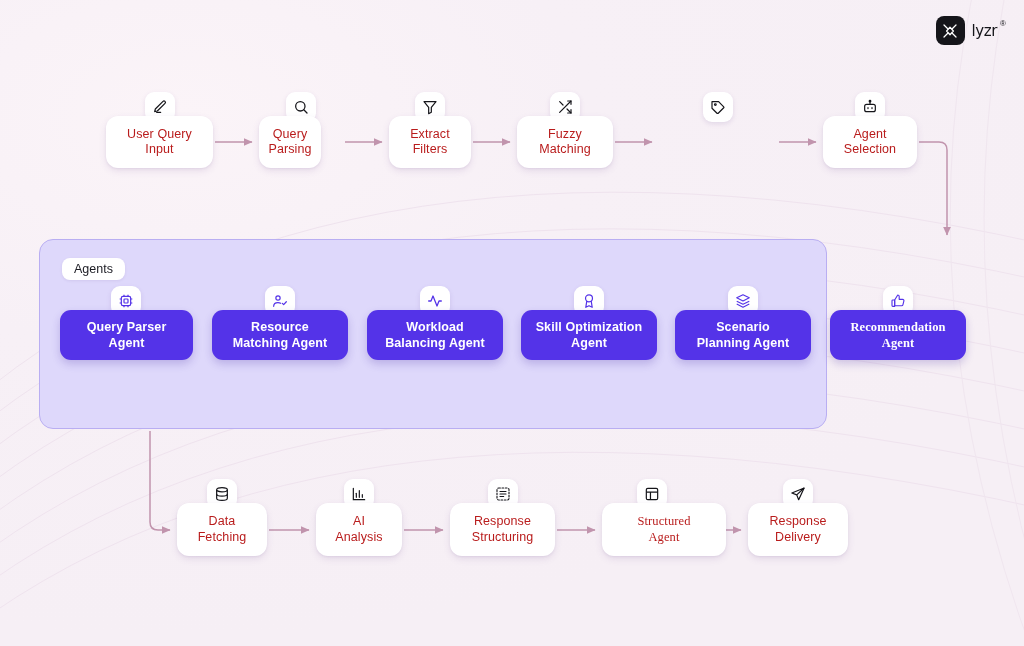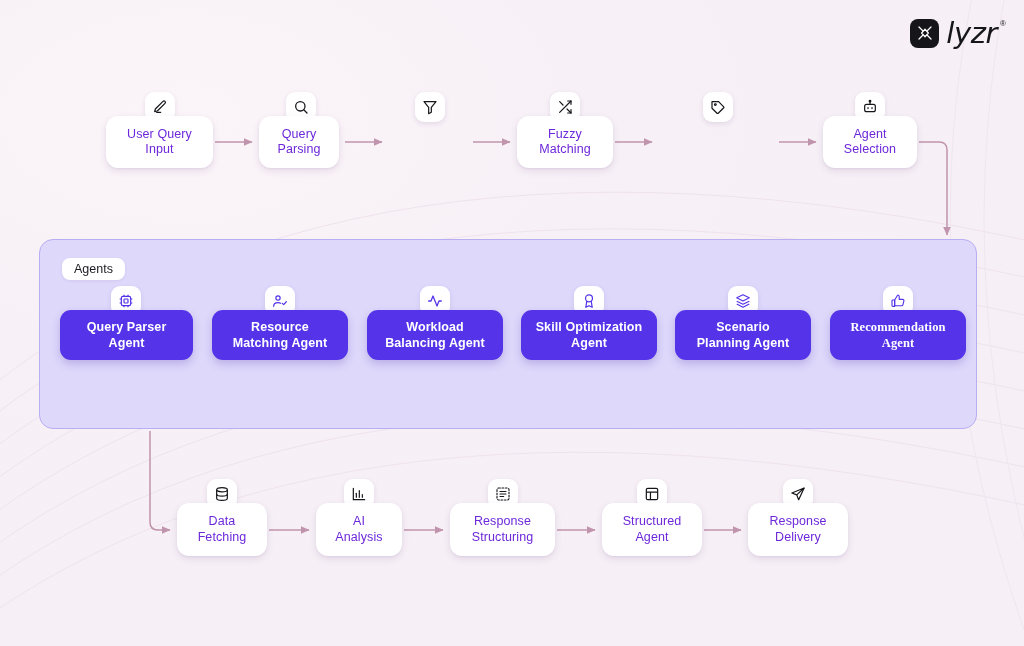--- a/index.html
+++ b/index.html
@@ -37,21 +37,21 @@
     box-shadow: 0 3px 7px rgba(108, 70, 150, 0.13), 0 1px 2px rgba(90, 60, 130, 0.08);
     display: flex;
     align-items: center;
     justify-content: center;
     text-align: center;
     box-sizing: border-box;
   }
   .node .label {
     font-size: 12.5px;
     line-height: 15.5px;
-    color: #6d28d9;
+    color: #b91c1c;
     letter-spacing: 0.1px;
     padding: 0 6px;
     white-space: pre-line;
   }
   .icon-chip {
     position: absolute;
     width: 30px;
     height: 30px;
     background: #ffffff;
     border-radius: 9px;
@@ -62,21 +62,21 @@
   }
   .icon-chip svg {
     display: block;
   }
 
   
   #agents-panel {
     position: absolute;
     left: 39px;
     top: 239px;
-    width: 938px;
+    width: 788px;
     height: 190px;
     background: #ded8fb;
     border: 1.2px solid #b9aef2;
     border-radius: 14px;
     box-sizing: border-box;
   }
   #agents-tag {
     position: absolute;
     left: 22px;
     top: 18px;
@@ -129,25 +129,24 @@
   #brand-mark {
     width: 29px;
     height: 29px;
     background: #15151a;
     border-radius: 8px;
     display: flex;
     align-items: center;
     justify-content: center;
   }
   #brand-text {
-    font-size: 29px;
+    font-size: 15px;
     color: #15151a;
     letter-spacing: -0.4px;
     font-family: "DejaVu Sans", sans-serif;
-    font-style: italic;
   }
   #brand-tm {
     font-size: 8px;
     color: #15151a;
     align-self: flex-start;
     margin-top: 3px;
     margin-left: -4px;
   }
 </style>
 </head>
@@ -218,29 +217,33 @@
     <span class="label">User Query
 Input</span>
   </div>
 
   <div class="icon-chip" style="left:286px; top:92px;">
     <svg width="16" height="16" viewBox="0 0 24 24" fill="none" stroke="#15151a" stroke-width="1.9" stroke-linecap="round">
         <circle cx="11" cy="11" r="7"></circle>
         <path d="M16.2 16.2 L21 21"></path>
       </svg>
   </div>
-  <div class="node" style="left:259px; top:116px; width:80px; height:52px;">
+  <div class="node" style="left:259px; top:116px; width:62px; height:52px;">
     <span class="label">Query
 Parsing</span>
   </div>
 
   <div class="icon-chip" style="left:415px; top:92px;">
     <svg width="16" height="16" viewBox="0 0 24 24" fill="none" stroke="#15151a" stroke-width="1.8" stroke-linejoin="round">
         <path d="M3 4h18l-7 8.5V20l-4 2v-9.5z"></path>
       </svg>
+  </div>
+  <div class="node" style="left:389px; top:116px; width:82px; height:52px;">
+    <span class="label">Extract
+Filters</span>
   </div>
 
   <div class="icon-chip" style="left:550px; top:92px;">
     <svg width="16" height="16" viewBox="0 0 24 24" fill="none" stroke="#15151a" stroke-width="1.8" stroke-linecap="round" stroke-linejoin="round">
         <path d="M16 3h5v5"></path>
         <path d="M4 20 21 3"></path>
         <path d="M21 16v5h-5"></path>
         <path d="M15 15l6 6"></path>
         <path d="M4 4l5 5"></path>
       </svg>
@@ -377,21 +380,21 @@
     <span class="label">Response
 Structuring</span>
   </div>
 
   <div class="icon-chip" style="left:637px; top:479px;">
     <svg width="16" height="16" viewBox="0 0 24 24" fill="none" stroke="#15151a" stroke-width="1.8" stroke-linejoin="round">
         <rect x="3.5" y="3.5" width="17" height="17" rx="2.2"></rect>
         <path d="M3.5 9.2h17M9.7 9.2v11.3"></path>
       </svg>
   </div>
-  <div class="node" style="left:602px; top:503px; width:100px; height:53px;">
+  <div class="node" style="left:602px; top:503px; width:124px; height:53px;font-family:Liberation Serif, serif;">
     <span class="label">Structured
 Agent</span>
   </div>
 
   <div class="icon-chip" style="left:783px; top:479px;">
     <svg width="16" height="16" viewBox="0 0 24 24" fill="none" stroke="#15151a" stroke-width="1.8" stroke-linejoin="round">
         <path d="M21.2 3 2.8 10.4l7.3 2.9 2.9 7.3z"></path>
         <path d="M21.2 3 10.1 13.3"></path>
       </svg>
   </div>

